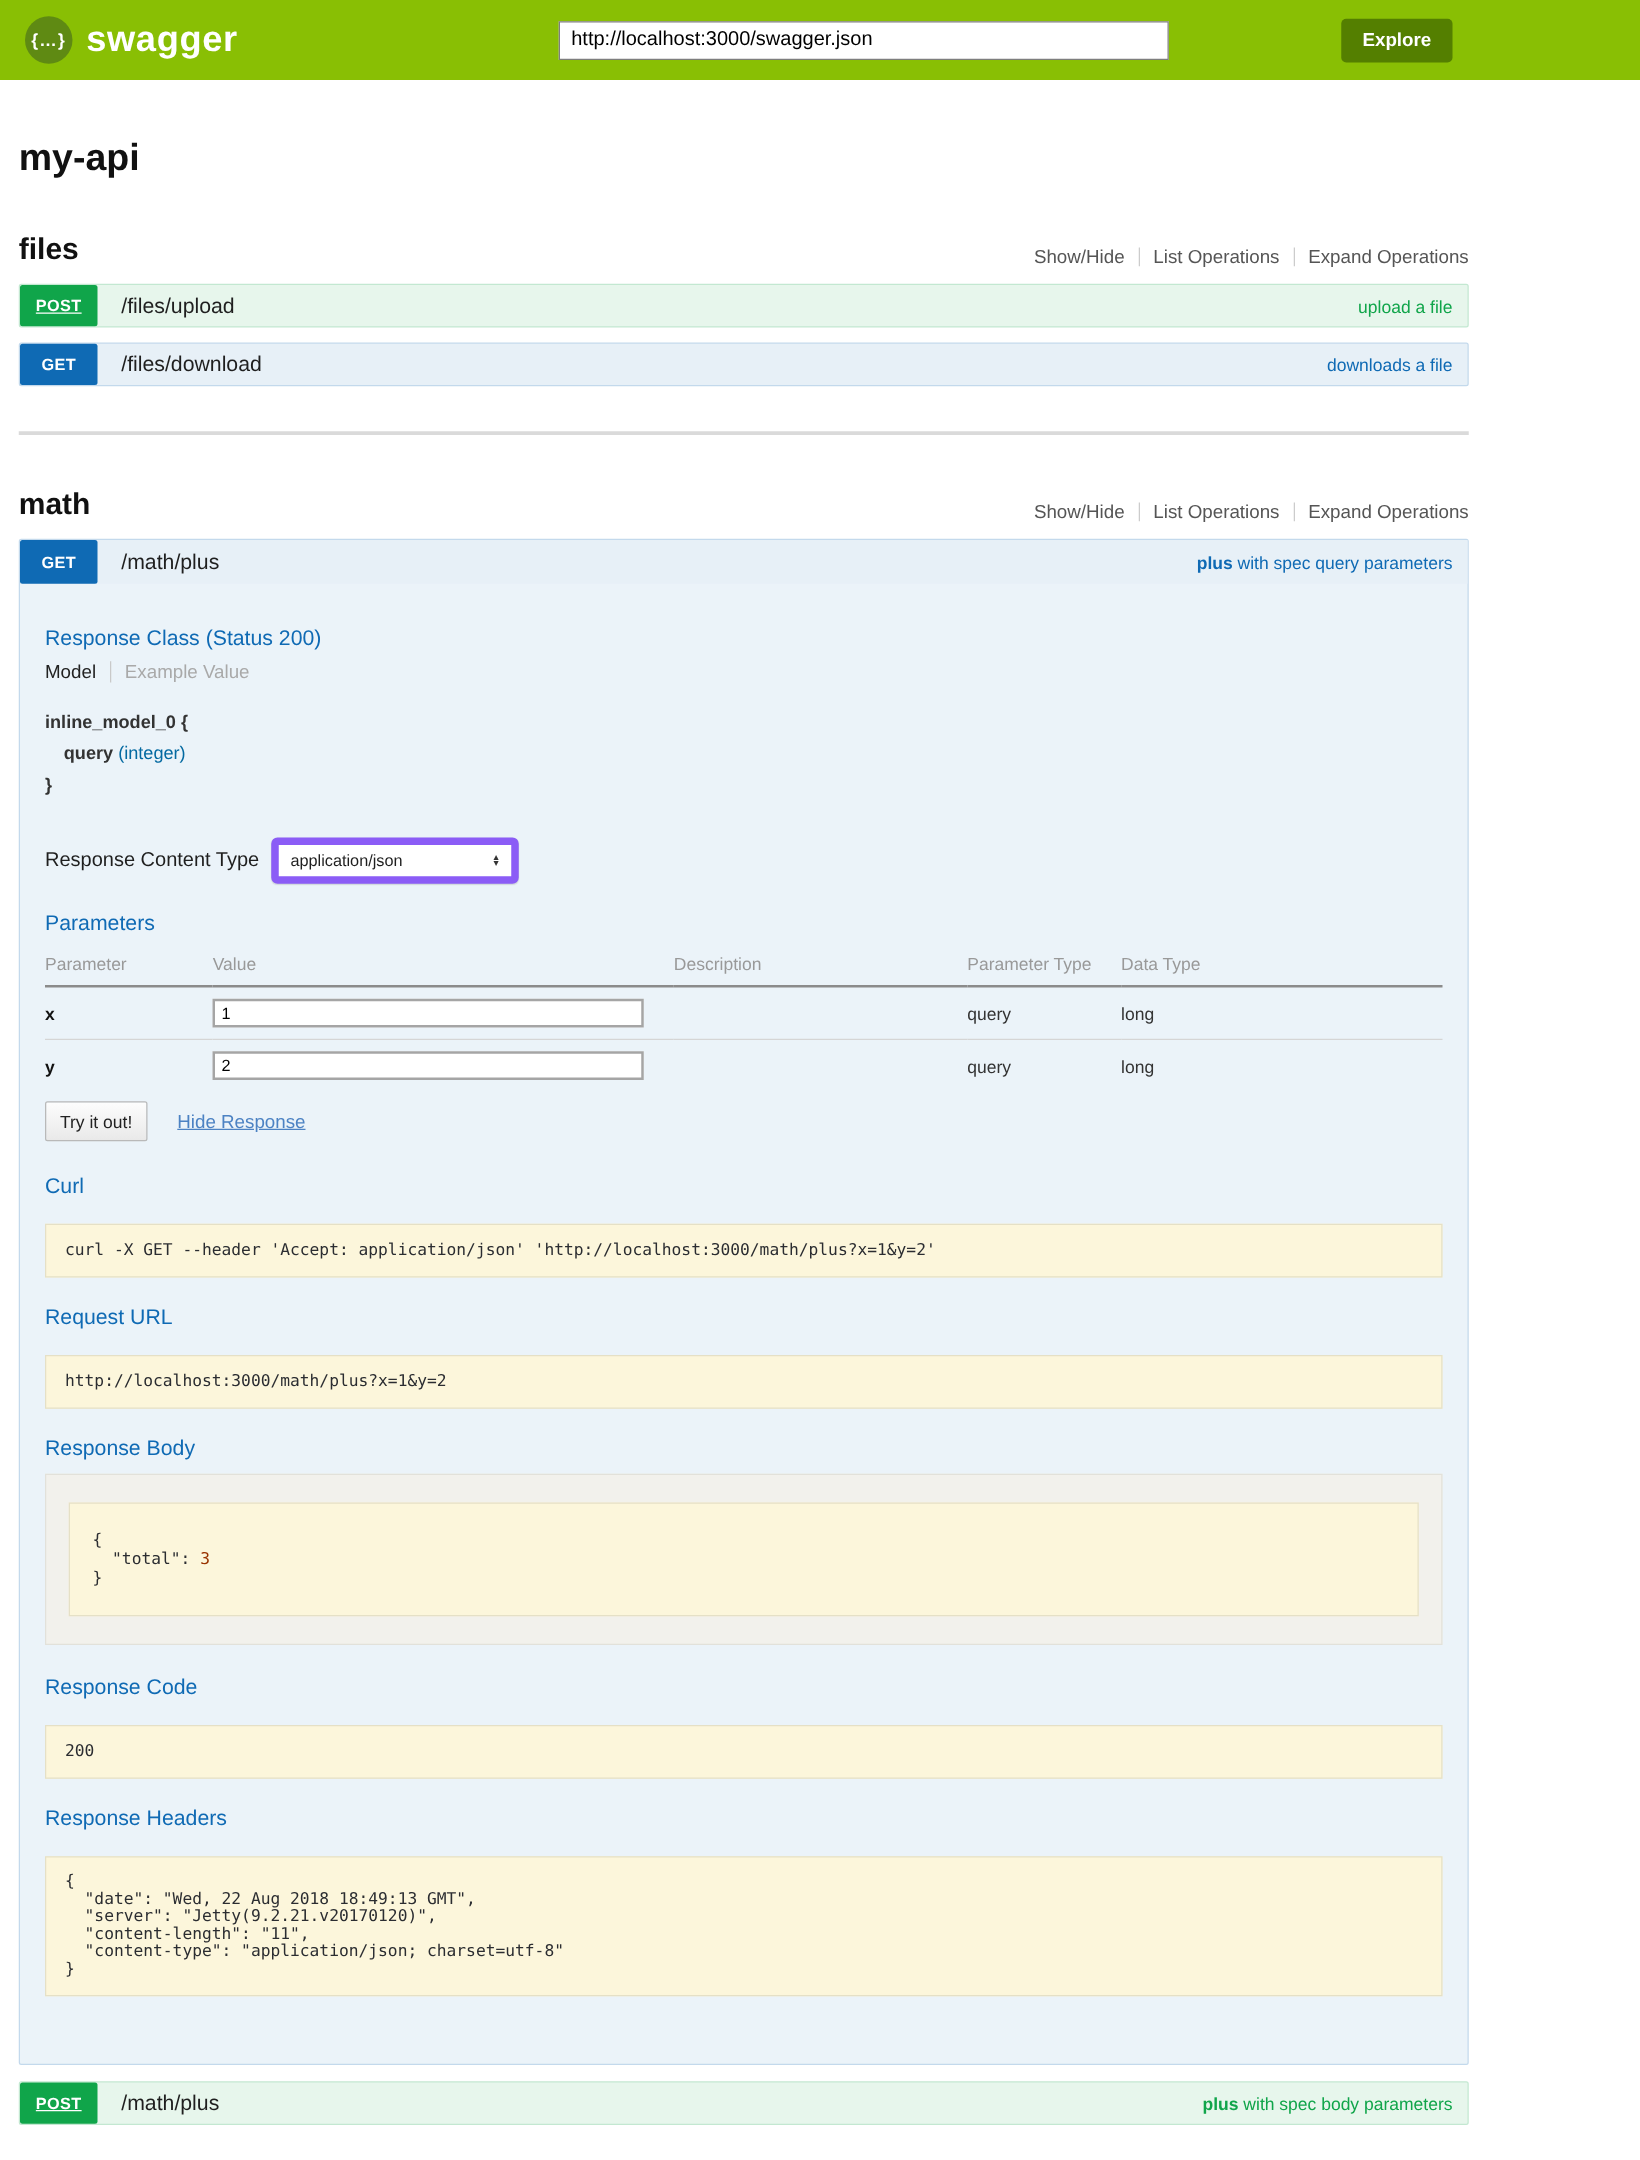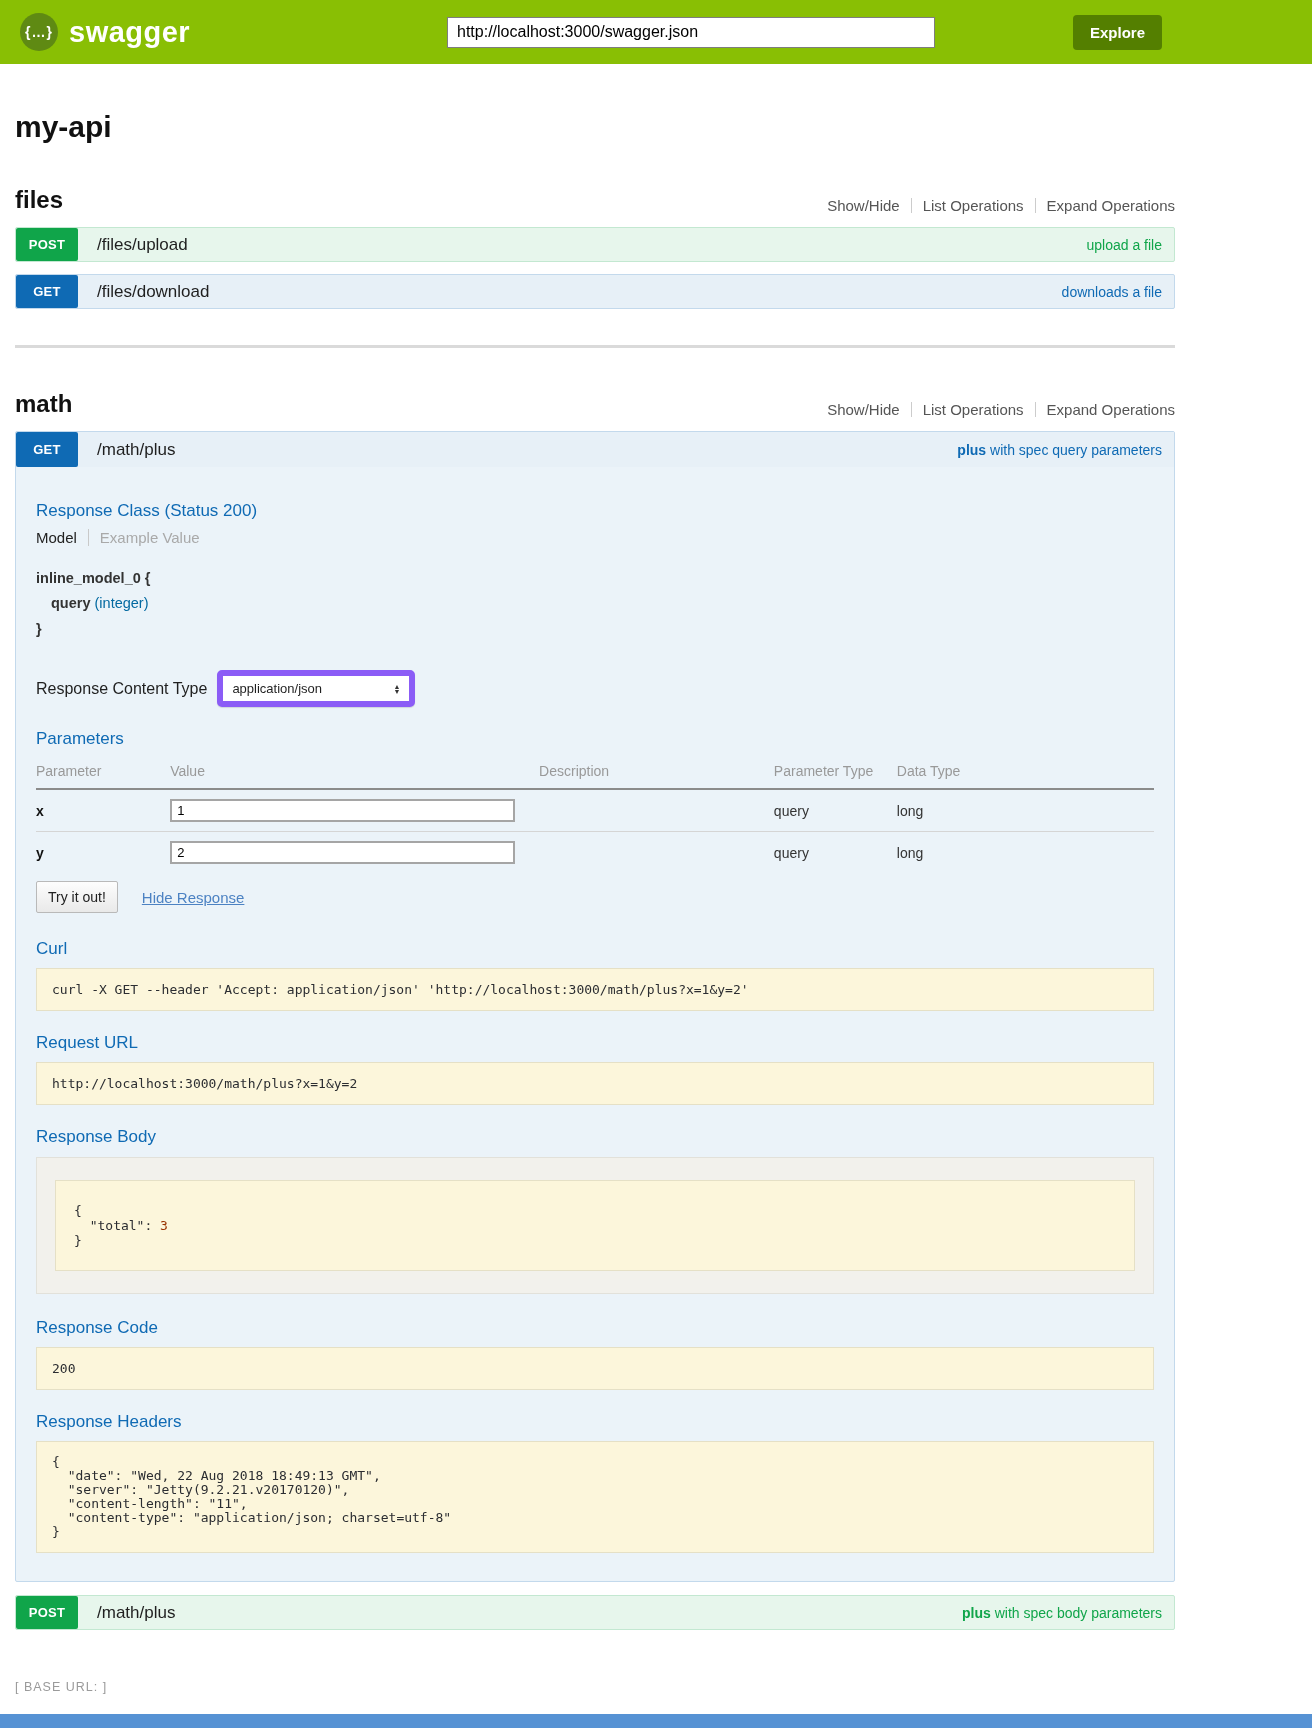--- a/index.html
+++ b/index.html
@@ -29,30 +29,30 @@
   .section-controls a { color:#555; text-decoration:none; cursor:pointer; }
   .vsep { width:1px; height:15px; background:#ccc; }
   .section-divider { border:none; border-top:3px solid #dadada; margin:36px 0 0 0; }
   
   .op { display:flex; align-items:center; border-radius:2px; min-height:35px; }
   .op .badge { width:62px; align-self:stretch; display:flex; align-items:center; justify-content:center;
     color:#fff; font-weight:bold; font-size:13px; border-radius:2px; letter-spacing:.3px; }
   .op .path { margin-left:19px; font-size:17px; color:#1f1f1f; text-decoration:none; }
   .op .summary { margin-left:auto; margin-right:12px; font-size:14px; text-decoration:none; }
   .op.post { background:#e7f6ec; border:1px solid #c3e8d1; }
-  .op.post .badge { background:#10a54a; }
+  .op.post .badge { background:#10a54a;text-decoration:underline; }
   .op.post .summary { color:#10a54a; }
   .op.get { background:#e7f0f7; border:1px solid #c3d9ec; }
   .op.get .badge { background:#0f6ab4; }
   .op.get .summary { color:#0f6ab4; }
   .op.standalone { margin-bottom:12px; }
   
   .op-block { border:1px solid #c3d9ec; background:#ebf3f9; border-radius:2px; margin-bottom:13px; }
   .op-block .op.get { border:none; border-radius:0; }
-  .op-content { padding:14px 20px 28px 20px; }
+  .op-content { padding:14px 20px 54px 20px; }
   .content-heading { color:#0f6ab4; font-size:17px; font-weight:500; margin:20px 0 8px 0; }
   
   .tabs { display:flex; align-items:center; font-size:15px; margin:2px 0 20px 0; }
   .tab-model { color:#222; padding-right:11px; font-weight:500; cursor:pointer; }
   .tab-example { color:#a9a9a9; border-left:1px solid #c9c9c9; padding-left:11px; cursor:pointer; }
   .model-sig { font-size:14.5px; color:#333; line-height:1.75; margin-bottom:28px; }
   .model-open, .model-close, .prop-name { font-weight:bold; }
   .prop-row { padding-left:15px; }
   .prop-type { color:#0369a1; }
   
@@ -69,21 +69,21 @@
   .col-param { width:12%; } .col-value { width:33%; } .col-desc { width:21%; } .col-ptype { width:11%; }
   .param-name { font-weight:bold; color:#111; }
   .param-input { width:345px; height:23px; border:2px solid #a5a5a5; font-size:13px; padding:1px 5px;
     font-family:"Liberation Sans",sans-serif; }
   
   .actions { display:flex; align-items:center; gap:24px; margin:8px 0 26px 0; }
   .try-btn { background:linear-gradient(#fdfdfd,#e9e9e9); border:1px solid #b9b9b9; border-radius:2px;
     padding:7px 11px; font-size:14px; color:#222; cursor:pointer; font-family:"Liberation Sans",sans-serif; }
   .hide-link { color:#4c82c3; text-decoration:underline; font-size:15px; cursor:pointer; }
   
-  .codebox { background:#fcf6db; border:1px solid #e5e0c6; padding:13px 15px; margin:9px 0 22px 0; }
+  .codebox { background:#fcf6db; border:1px solid #e5e0c6; padding:13px 15px; margin:20px 0 22px 0; }
   .codebox pre { margin:0; font-family:"DejaVu Sans Mono", monospace; font-size:13px; color:#2b2d31; white-space:pre-wrap; }
   .code-lit { color:#993300; }
   .rb-outer { background:#f2f1ec; border:1px solid #e2e1da; padding:22px 18px; margin:10px 0 24px 0; }
   .rb-outer .codebox { margin:0; padding:22px 18px; }
   .tight { line-height:1.08; font-size:13.5px; }
   
   .base-url { color:#9a9a9a; font-size:12.5px; letter-spacing:1px; margin:38px 0 0 15px; flex:0 0 auto; }
   .bottom-bar { height:14px; background:#5692d4; margin-top:auto; flex:0 0 auto; }
 </style>
 </head>

